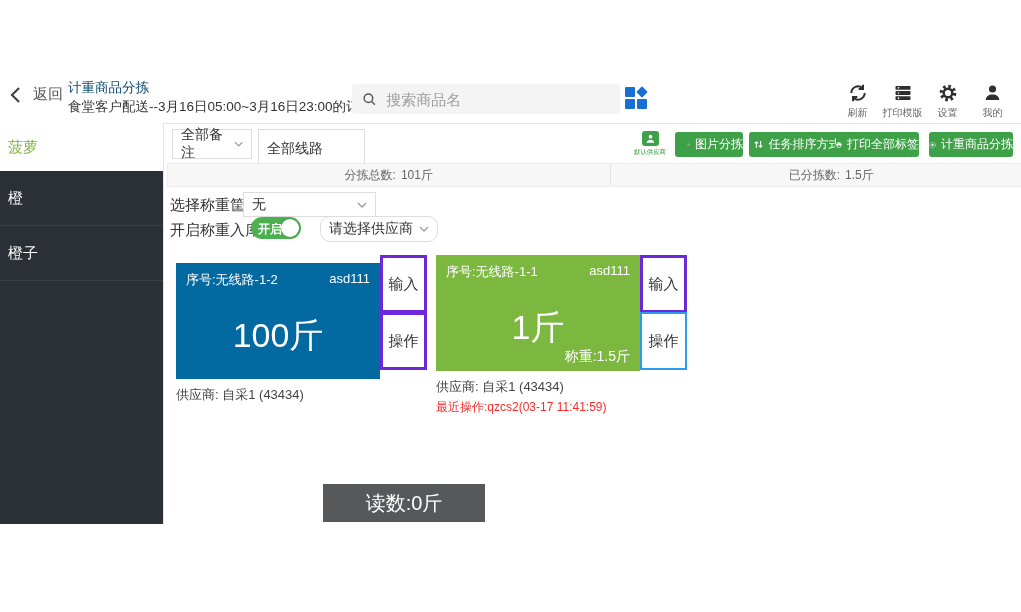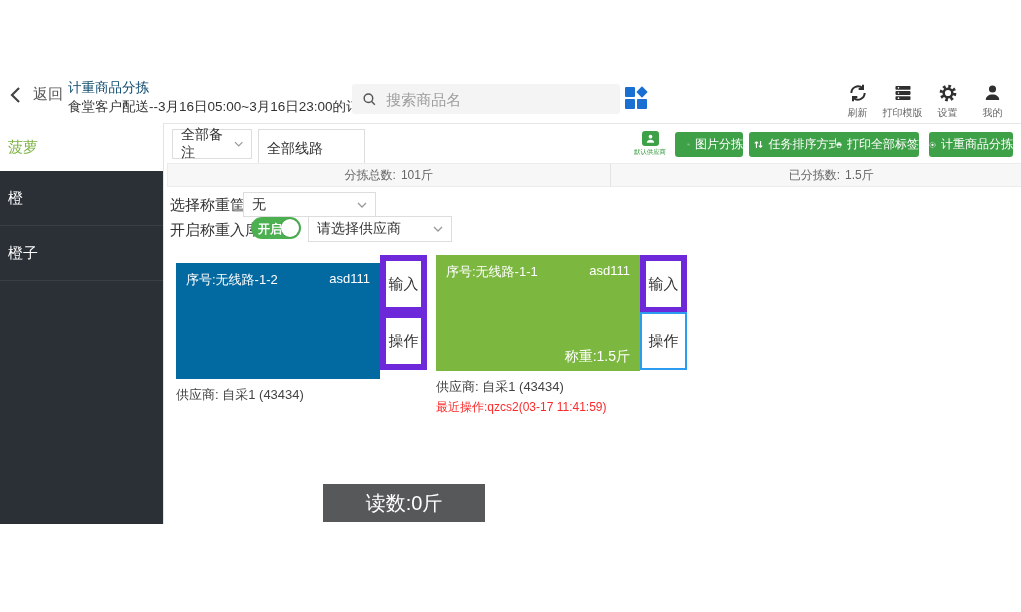--- a/index.html
+++ b/index.html
@@ -56,38 +56,38 @@
   .stats{position:absolute;left:167px;top:163px;width:886px;height:24px;background:#f7f7f7;
          border:1px solid #ececec;box-sizing:border-box;display:flex;}
   .stats .cell{flex:1;display:flex;align-items:center;justify-content:center;gap:5px;
                font-size:12px;color:#666;}
   .stats .cell + .cell{border-left:1px solid #e3e3e3;}
   
   .lbl{position:absolute;font-size:15px;color:#333;}
   .lbl-basket{left:170px;top:196px;}
   .lbl-inbound{left:170px;top:221px;}
   .select-basket{position:absolute;left:243px;top:192px;width:133px;height:25px;}
-  .select-supplier{position:absolute;left:308px;top:216px;width:144px;height:26px;}
+  .select-supplier{position:absolute;left:320px;top:216px;width:118px;height:26px;border-radius:10px;}
   .toggle{position:absolute;left:251px;top:217px;width:50px;height:22px;border-radius:11px;
           background:#4cb050;cursor:pointer;font-weight:bold;}
   .toggle .tlabel{position:absolute;left:7px;top:4px;font-size:12px;color:#fff;}
   .toggle .knob{position:absolute;right:2px;top:2px;width:18px;height:18px;border-radius:50%;
           background:#fff;box-shadow:0 0 2px rgba(0,0,0,.25);}
   
   .card{position:absolute;top:255px;}
   .card1{left:176px;} .card2{left:436px;}
   .card-body{width:204px;height:116px;position:relative;color:#fff;box-sizing:border-box;
              padding:8px 10px;}
   .card1 .card-body{background:#0369a1;margin-top:8px;}
   .card2 .card-body{background:#7cb83f;}
   .card-head{display:flex;justify-content:space-between;font-size:13px;}
   .card-qty{position:absolute;left:0;right:0;top:50px;text-align:center;font-size:34px;}
   .card-weighed{position:absolute;right:10px;bottom:5px;font-size:14px;}
   .card-buttons{position:absolute;left:204px;top:0;width:47px;}
-  .card-btn{width:47px;height:58px;background:#fff;border:6px solid #6d28d9;box-sizing:border-box;
+  .card-btn{width:47px;height:58px;background:#fff;border:3px solid #6d28d9;box-sizing:border-box;
             display:flex;align-items:center;justify-content:center;font-size:15px;color:#333;
             cursor:pointer;}
   .card-btn + .card-btn{margin-top:-1px;}
   .card-btn.highlight{border:2px solid #2b9cf0;position:relative;z-index:2;}
   .card-supplier{margin-top:7px;font-size:13px;color:#444;}
   .card-lastop{margin-top:3px;font-size:12px;color:#fb2a2a;}
   .card-lastop:empty{display:none;}
   
   .scale-box{position:absolute;left:323px;top:484px;width:162px;height:38px;background:#57585a;
              color:#fff;font-size:20px;display:flex;align-items:center;justify-content:center;}
@@ -260,40 +260,42 @@
       <path d="M1 1l4 4 4-4" fill="none" stroke="#999" stroke-width="1.3"></path>
     </svg>
 </div>
 
 <div class="card card1">
   <div class="card-body">
     <div class="card-head">
       <span>序号:无线路-1-2</span>
       <span>asd111</span>
     </div>
+    <div class="card-qty">100斤</div>
     <div class="card-weighed"></div>
   </div>
   <div class="card-buttons">
     <div class="card-btn">
       <span>输入</span>
     </div>
     <div class="card-btn">
       <span>操作</span>
     </div>
   </div>
   <div class="card-supplier">供应商: 自采1 (43434)</div>
 
 </div>
 
 <div class="card card2">
   <div class="card-body">
     <div class="card-head">
       <span>序号:无线路-1-1</span>
       <span>asd111</span>
     </div>
+    <div class="card-qty">1斤</div>
     <div class="card-weighed">称重:1.5斤</div>
   </div>
   <div class="card-buttons">
     <div class="card-btn">
       <span>输入</span>
     </div>
     <div class="card-btn highlight">
       <span>操作</span>
     </div>
   </div>

